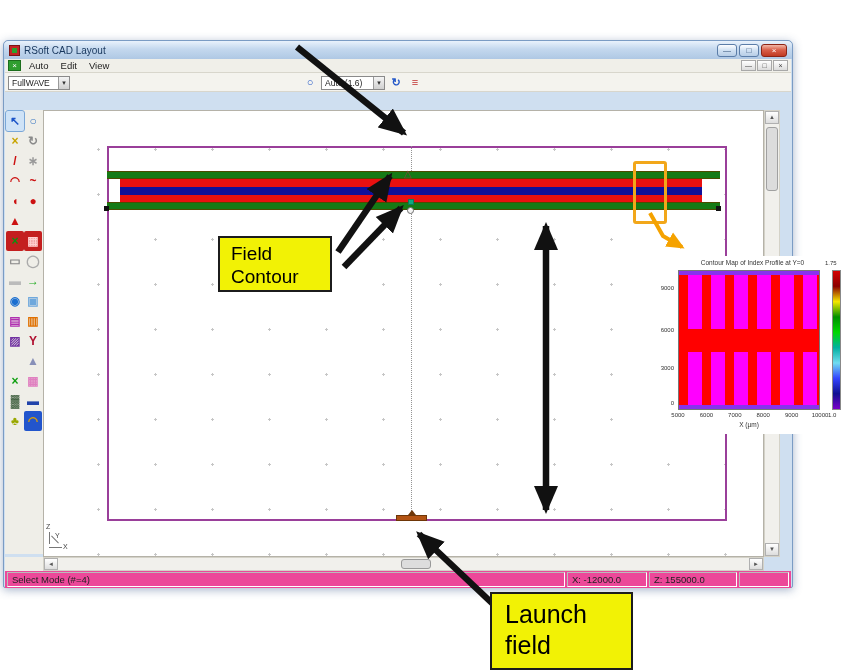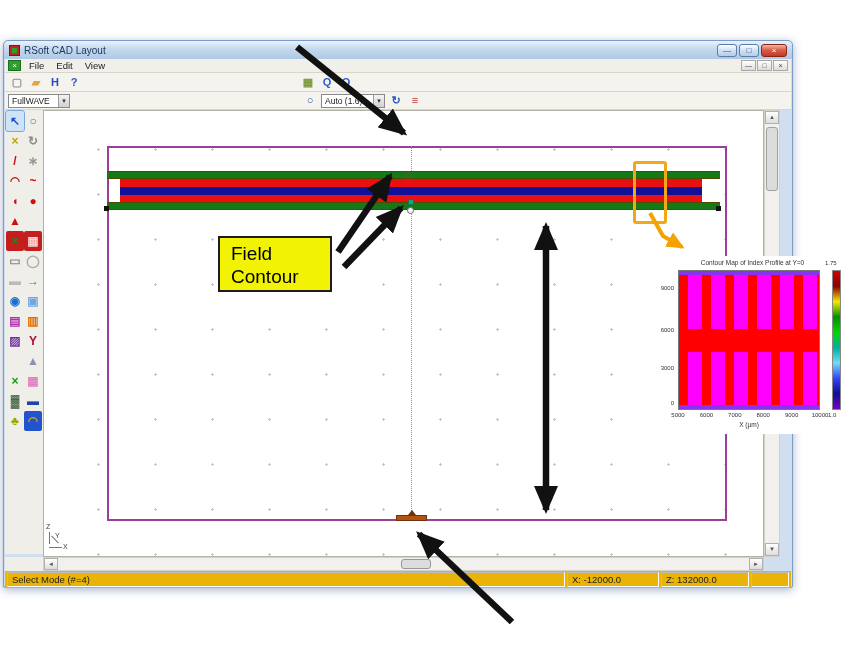--- a/index.html
+++ b/index.html
@@ -24,21 +24,21 @@
 .appmenuicon{width:13px;height:11px;background:#2f9e2f;border:1px solid #1c6e1c;color:#fff;
   font-size:8px;line-height:10px;text-align:center}
 .menuitems{display:flex}
 .menu-item{font-size:9.5px;color:#222;padding:1px 6px}
 .childbtns{margin-left:auto;display:flex;gap:1px}
 .cb{width:15px;height:11px;border:1px solid #a8a8a8;background:linear-gradient(#fff,#dcdcdc);
   font-size:7px;line-height:9px;text-align:center;color:#444}
 .tb{position:absolute;left:1px;right:1px;background:#f4f3ee;border-bottom:1px solid #d8d6cc;
   display:flex;align-items:center}
 .tb1{top:32px;height:19px;padding:0 4px;gap:3px}
-.tb2{top:51px;height:18px;padding:0 3px;gap:4px}
+.tb2{top:33px;height:18px;padding:0 3px;gap:4px}
 .tbgroup{display:flex;gap:3px;align-items:center}
 .tbi{width:16px;height:15px;font-size:11px;line-height:15px;text-align:center;font-weight:bold}
 .ic-blue{color:#2458c8}.ic-red{color:#c03030;font-weight:bold}
 .combo{height:14px;background:#fff;border:1px solid #8a8a8a;font-size:8.5px;display:flex;
   align-items:center;padding-left:3px;color:#222}
 .combo .arr{margin-left:auto;width:11px;height:12px;background:linear-gradient(#f4f4f4,#d0d0d0);
   border-left:1px solid #9a9a9a;font-size:7px;line-height:12px;text-align:center;color:#333}
 .combo-mode{width:62px}.combo-zoom{width:64px}
 .rg1{margin-left:215px}.rg2{margin-left:228px}
 
@@ -81,24 +81,24 @@
 .vscroll .sa{position:absolute;left:0;width:14px;height:13px;background:linear-gradient(#fff,#ddd);
   border:1px solid #b0b0b0;font-size:6px;line-height:11px;text-align:center;color:#555}
 .sa-up{top:0}.sa-dn{bottom:0}
 .vthumb{position:absolute;left:1px;top:16px;width:12px;height:64px;background:#dcdcdc;border:1px solid #a0a0a0;border-radius:3px}
 .hscroll{position:absolute;left:39px;top:516px;width:721px;height:14px;background:#f1f0ec;border:1px solid #d4d2c8}
 .hscroll .sa{position:absolute;top:0;width:14px;height:12px;background:linear-gradient(#fff,#ddd);
   border:1px solid #b0b0b0;font-size:6px;line-height:10px;text-align:center;color:#555}
 .sa-lf{left:0}.sa-rt{right:0}
 .hthumb{position:absolute;left:357px;top:1px;width:30px;height:10px;background:#ddd;border:1px solid #999;border-radius:3px}
 .hcorner{position:absolute;left:1px;top:516px;width:38px;height:14px;background:#efeee8}
-.statusbar{position:absolute;left:1px;right:1px;top:530px;height:17px;background:#eab308;
+.statusbar{position:absolute;left:1px;right:1px;top:530px;height:17px;background:#ec4899;
   display:flex;gap:2px;padding:1px 2px;font-size:9.5px;color:#222}
 .scell{border:1px solid;border-color:#bbb #fff #fff #bbb;padding:0 4px;line-height:13px;white-space:nowrap;overflow:hidden}
-.sc1{width:558px}.sc2{width:92px}.sc3{width:88px}.sc4{flex:1}
+.sc1{width:558px}.sc2{width:80px}.sc3{width:88px}.sc4{flex:1}
 
 
 .inset{position:absolute;left:655px;top:256px;width:195px;height:178px;background:#fff;z-index:20}
 .ititle{position:absolute;left:10px;top:3px;width:175px;text-align:center;font-size:6.5px;color:#333}
 .iplot{position:absolute;left:23px;top:14px;width:142px;height:140px;border:1px solid #777;overflow:hidden}
 .istripes{position:absolute;left:0;right:0;top:4px;bottom:4px}
 .iedge{position:absolute;left:0;right:0;height:4px;background:#8833ee}
 .iedge-t{top:0}.iedge-b{bottom:0}
 .iband{position:absolute;left:0;right:0;top:58px;height:23px}
 .iyticks{position:absolute;left:0;top:14px;width:21px;height:140px;font-size:6px;color:#333}
@@ -131,21 +131,21 @@
       <span class="winbtns">
         <span class="wb">—</span>
         <span class="wb">□</span>
         <span class="wb wb-close">×</span>
       </span>
     </div>
 
     <div class="menubar">
       <span class="appmenuicon">×</span>
       <span class="menuitems">
-          <span class="menu-item">File</span>
+          <span class="menu-item">Auto</span>
           <span class="menu-item">Edit</span>
           <span class="menu-item">View</span>
         </span>
       <span class="childbtns">
         <span class="cb">—</span>
         <span class="cb">□</span>
         <span class="cb">×</span>
       </span>
     </div>
 
@@ -248,21 +248,21 @@
     <div class="hcorner"></div>
     <div class="hscroll">
       <span class="sa sa-lf">◄</span>
       <span class="hthumb"></span>
       <span class="sa sa-rt">►</span>
     </div>
 
     <div class="statusbar">
       <span class="scell sc1">Select Mode (#=4)</span>
       <span class="scell sc2">X: -12000.0</span>
-      <span class="scell sc3">Z: 132000.0</span>
+      <span class="scell sc3">Z: 155000.0</span>
       <span class="scell sc4"></span>
     </div>
   </div>
 
   <div class="inset">
     <div class="ititle">Contour Map of Index Profile at Y=0</div>
     <div class="iplot">
       <div class="istripes" style="background: repeating-linear-gradient(90deg, rgb(255, 0, 0) 0px, rgb(255, 0, 0) 9px, rgb(255, 0, 255) 9px, rgb(255, 0, 255) 23px);"></div>
       <div class="iband" style="background: rgb(255, 0, 0);"></div>
       <div class="iedge iedge-t" style="background: rgb(136, 51, 238);"></div>
@@ -305,14 +305,18 @@
     <line x1="344" y1="267" x2="401" y2="208" stroke="#111" stroke-width="6.5" marker-end="url(#mB)"></line>
     <line x1="546" y1="226" x2="546" y2="510" stroke="#111" stroke-width="6.5" marker-start="url(#mB2)" marker-end="url(#mB)"></line>
     <line x1="512" y1="622" x2="419" y2="534" stroke="#111" stroke-width="6.5" marker-end="url(#mB)"></line>
     <polyline points="650,213 663,236 682,247" fill="none" stroke="#f5a200" stroke-width="4" stroke-linejoin="round" marker-end="url(#mO)"></polyline>
   </svg>
 
   <div class="co co2">
     <div>Field</div>
     <div>Contour</div>
   </div>
+  <div class="co co4">
+    <div>Launch</div>
+    <div>field</div>
+  </div>
 
 </div>
 
 </body></html>

